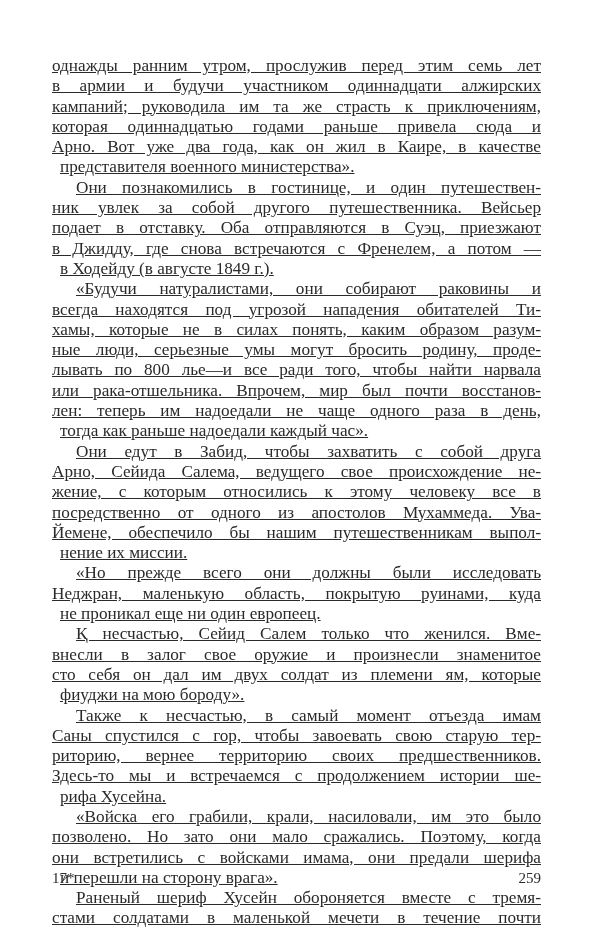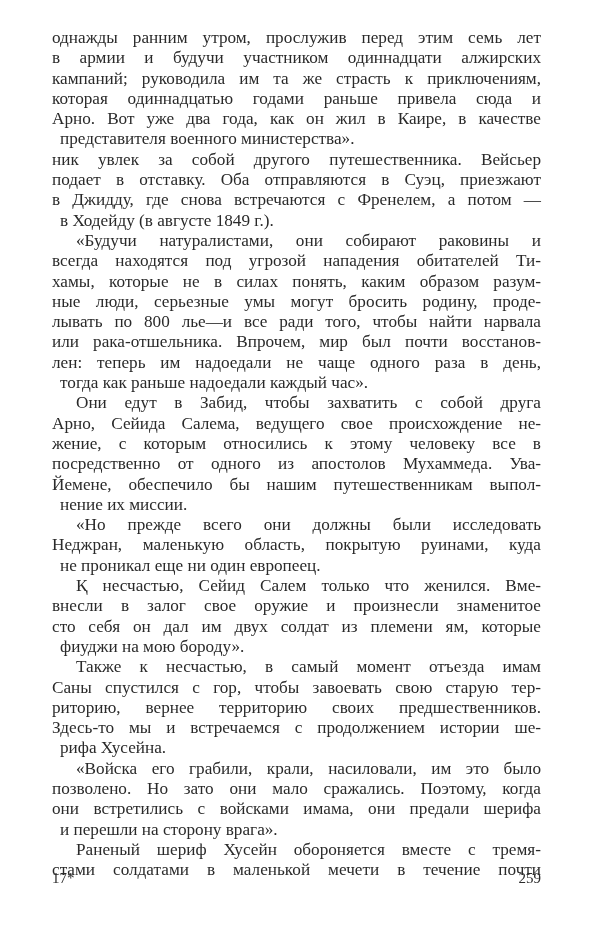--- a/index.html
+++ b/index.html
@@ -7,22 +7,23 @@
       width: 600px; height: 951px;
       background: #ffffff;
       position: relative;
       overflow: hidden;
       font-family: "Liberation Serif", "DejaVu Serif", serif;
       color: #2a2a2a;
     }
     .page-text {
       position: absolute;
       left: 52px;
-      top: 28px;
+      top: 56px;
       width: 489px;
+      text-decoration: underline;
     }
     .line {
       display: block;
       height: 20.3px;
       line-height: 20.3px;
       font-size: 17.2px;
       white-space: nowrap;
       text-align: justify;
       text-align-last: justify;
     }
@@ -44,20 +45,21 @@
 </head>
 <body>
 
 <div class="page-text" id="page-text">
     <span class="line">однажды ранним утром, прослужив перед этим семь лет</span>
     <span class="line">в армии  и  будучи участником одиннадцати алжирских</span>
     <span class="line">кампаний; руководила им та же страсть к приключениям,</span>
     <span class="line">которая одиннадцатью годами раньше привела сюда и</span>
     <span class="line">Арно. Вот уже два года, как он жил в Каире, в качестве</span>
     <span class="line last">представителя военного министерства».</span>
+    <span class="line indent">Они познакомились в гостинице, и один путешествен-</span>
     <span class="line">ник увлек за собой  другого путешественника. Вейсьер</span>
     <span class="line">подает в отставку. Оба отправляются в Суэц, приезжают</span>
     <span class="line">в Джидду, где снова встречаются с Френелем, а потом —</span>
     <span class="line last">в Ходейду (в августе 1849 г.).</span>
     <span class="line indent">«Будучи натуралистами, они  собирают  раковины и</span>
     <span class="line">всегда находятся под угрозой нападения обитателей Ти-</span>
     <span class="line">хамы, которые не в силах понять, каким образом разум-</span>
     <span class="line">ные люди, серьезные умы могут бросить родину, проде-</span>
     <span class="line">лывать по 800 лье—и все ради того, чтобы найти нарвала</span>
     <span class="line">или рака-отшельника. Впрочем, мир был почти восстанов-</span>

